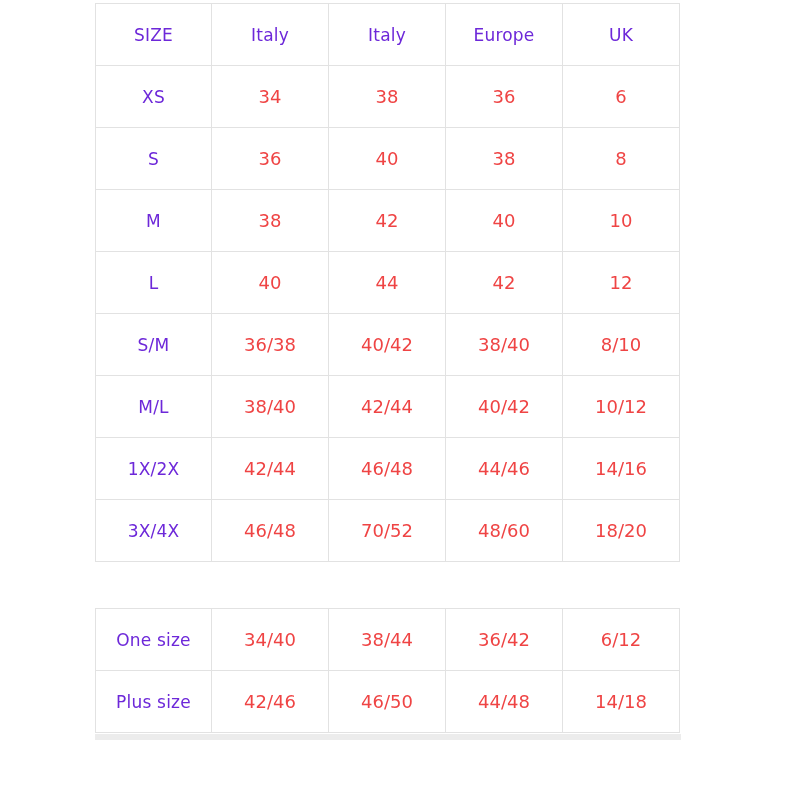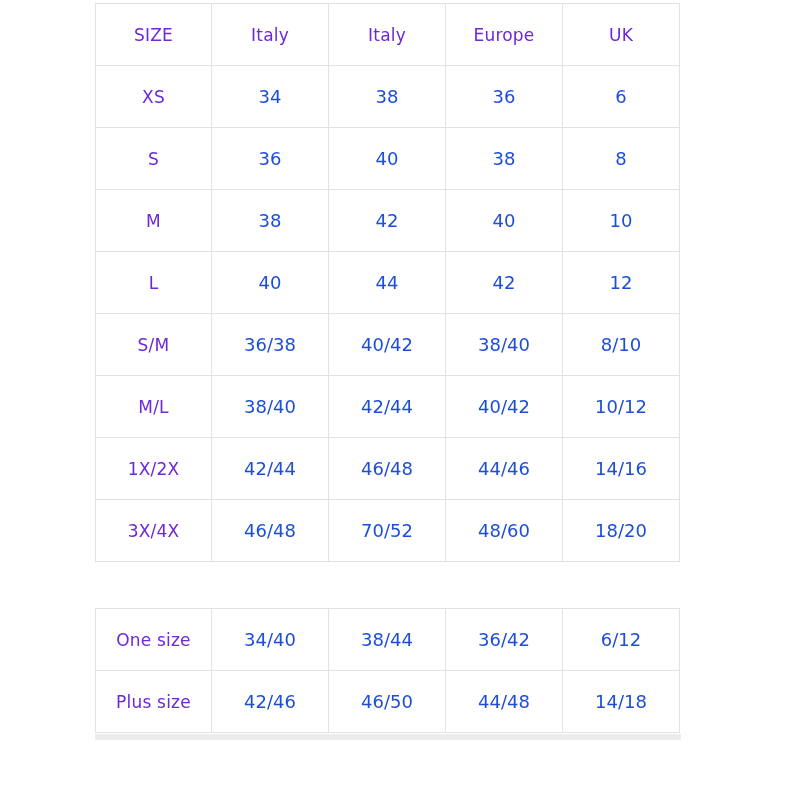--- a/index.html
+++ b/index.html
@@ -38,21 +38,21 @@
   }
   table.size-table th {
     font-size: 17px;
     font-weight: normal;
     color: #6d28d9;
     letter-spacing: 0.2px;
   }
   table.size-table td {
     font-size: 18px;
     font-weight: normal;
-    color: #1d4ed8;
+    color: #ef4444;
   }
   table.size-table.special {
     margin-top: 46px;
   }
   .cutoff-strip {
     width: 586px;
     height: 6px;
     background: #ececec;
     margin-top: 1px;
   }

